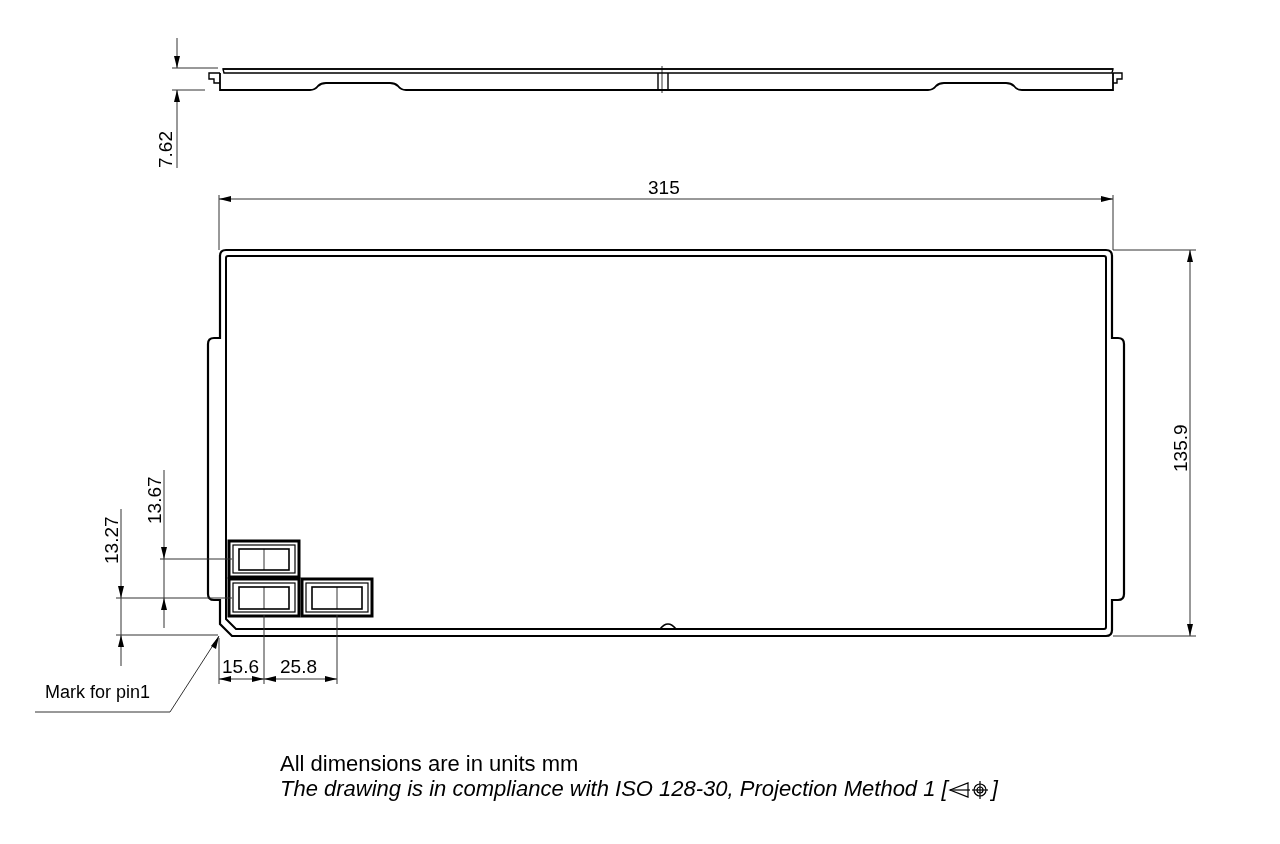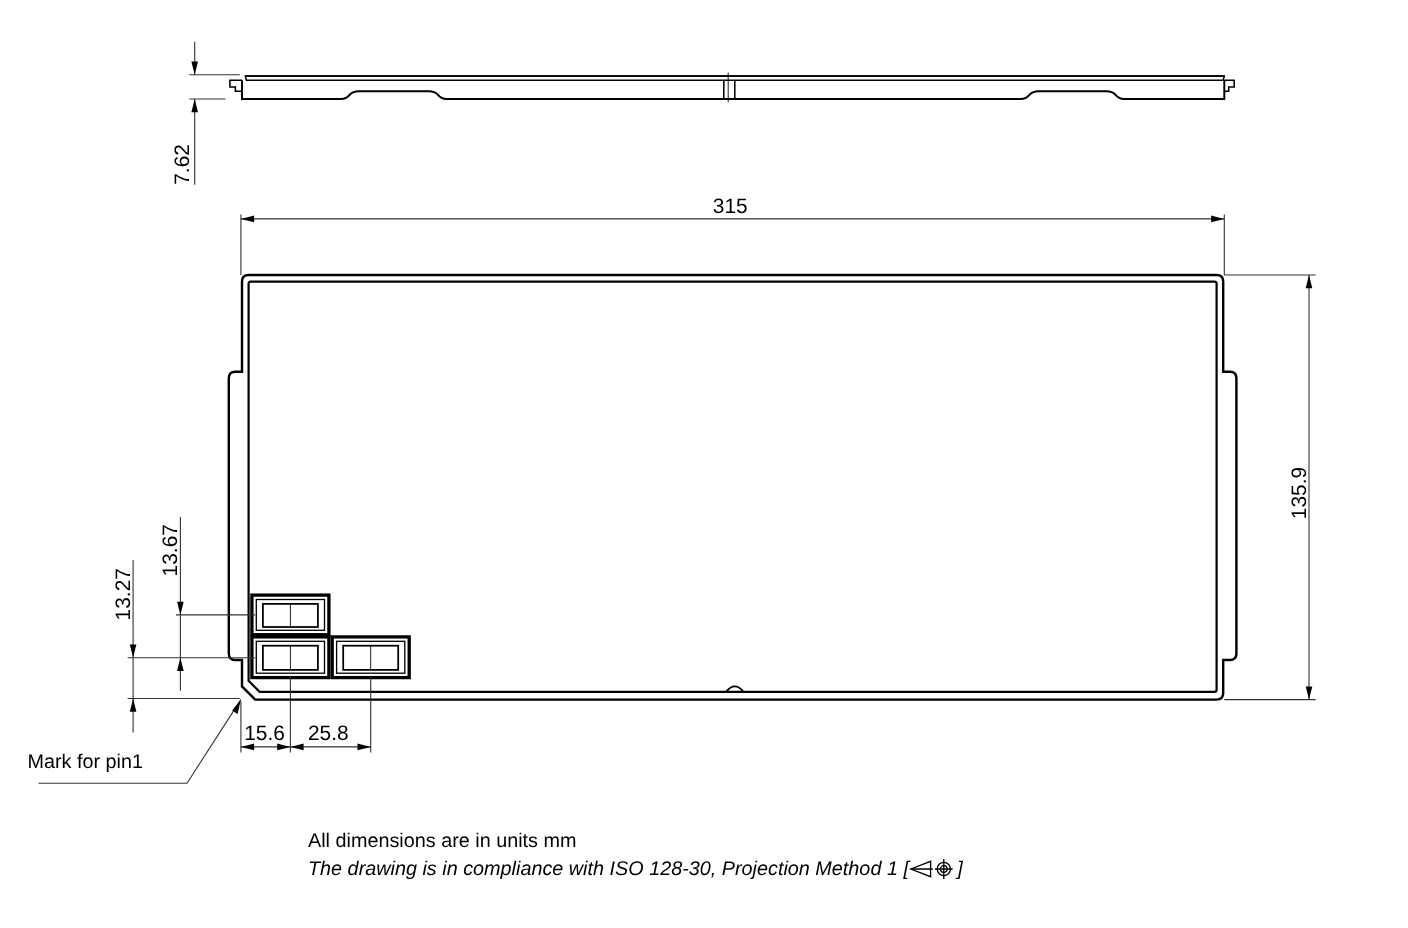--- a/index.html
+++ b/index.html
@@ -1,23 +1,23 @@
 <!DOCTYPE html>
 <html><head>
 <meta charset="utf-8">
 <style>
   html, body { margin:0; padding:0; background:#ffffff; }
   body { width:1280px; height:844px; position:relative; overflow:hidden; font-family:"Liberation Sans", sans-serif; color:#000; }
   svg { position:absolute; left:0; top:0; }
   .dim-text { font-family:"Liberation Sans", sans-serif; font-size:19px; fill:#000; }
-  .note { position:absolute; left:280px; font-size:18px; line-height:22px; white-space:nowrap; }
+  .note { position:absolute; left:280px; font-size:22px; line-height:22px; white-space:nowrap; }
   .note1 { top:753px; }
   .note2 { top:778px;font-style:italic; }
   .proj { display:inline-block; vertical-align:middle; }
-  .pin-label { position:absolute; left:25px; top:682px; font-size:18px; }
+  .pin-label { position:absolute; left:45px; top:682px; font-size:18px; }
 </style>
 </head>
 <body>
 
 <svg width="1280" height="844" viewBox="0 0 1280 844">
 
   <g fill="none" stroke="#000" stroke-width="1.8">
 
     <path d="M223,69 L224,73 L1112,73 L1113,69 Z" stroke-width="1.4"></path>
     <line x1="223" y1="69" x2="1113" y2="69" stroke-width="1.4"></line>

